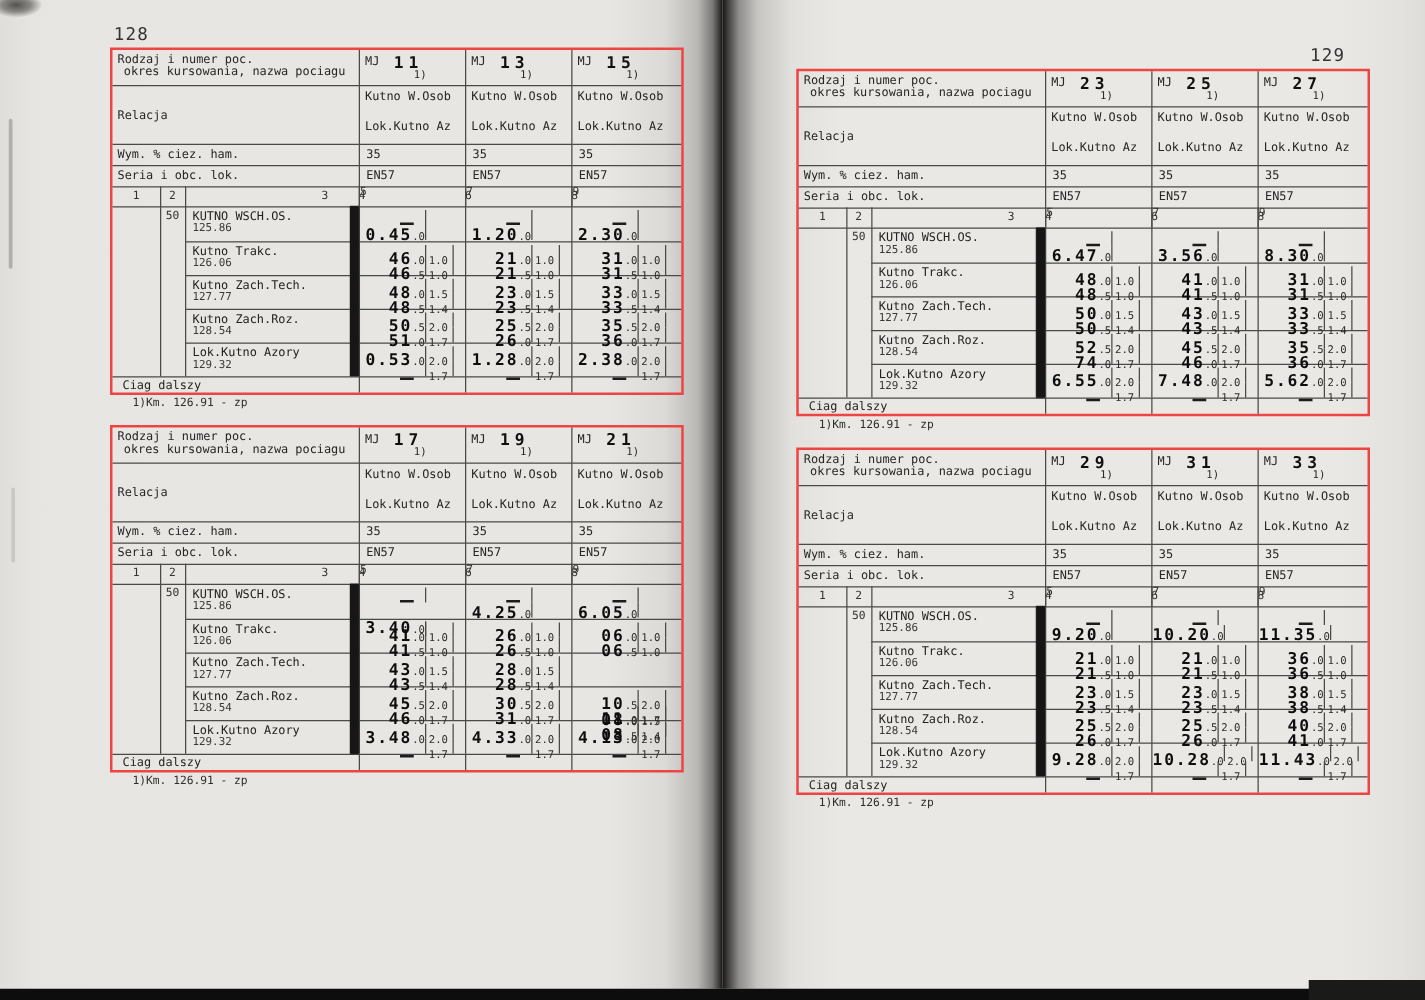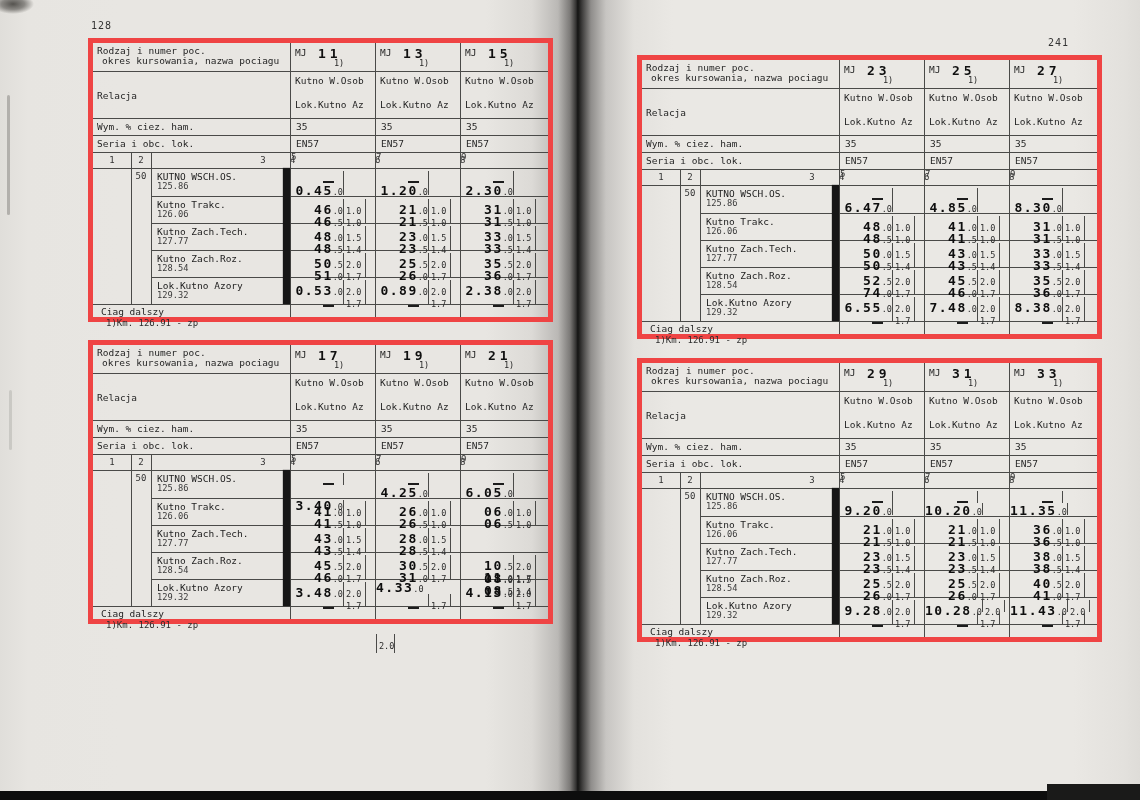--- a/index.html
+++ b/index.html
@@ -10,22 +10,22 @@
   #page-left{left:0;width:578px;
     background:linear-gradient(90deg,#e0ded a 0px,#e7e5e1 28px,#e8e6e2 120px,#e8e6e2 486px,#dcdad6 532px,#bab8b5 558px,#7b7977 570px,#343332 576px,#101010 578px);
     background:linear-gradient(90deg,#e0deda 0px,#e7e5e1 28px,#e8e6e2 120px,#e8e6e2 486px,#dcdad6 532px,#bab8b5 558px,#7b7977 570px,#343332 576px,#101010 578px);}
   #page-right{left:578px;width:562px;
     background:linear-gradient(90deg,#151514 0px,#3d3c3b 4px,#8f8d8b 13px,#c7c5c2 28px,#e3e1dd 56px,#eae8e4 95px,#eae8e4 495px,#e3e1dd 545px,#deDCd8 562px);
     background:linear-gradient(90deg,#151514 0px,#3d3c3b 4px,#8f8d8b 13px,#c7c5c2 28px,#e3e1dd 56px,#eae8e4 95px,#eae8e4 495px,#e3e1dd 545px,#dedcd8 562px);}
   #bottom-bar{position:absolute;left:0;top:791px;width:1140px;height:9px;background:#0d0d0d;}
   #bottom-bar-right{position:absolute;left:1047px;top:784px;width:93px;height:16px;background:#1a1a19;}
   #corner-smudge{position:absolute;left:-8px;top:-6px;width:42px;height:20px;
     background:radial-gradient(closest-side,#55534f 0%,#8a8884 55%,rgba(138,136,132,0) 100%);}
-  .page-num{position:absolute;font-size:10px;letter-spacing:1px;color:#333;}
-  .tbl{position:absolute;width:455px;height:274px;border:5px solid #ef4444;}
+  .page-num{position:absolute;font-size:14px;letter-spacing:1px;color:#333;}
+  .tbl{position:absolute;width:455px;height:274px;border:2px solid #ef4444;}
   .hline,.vline,.tick{position:absolute;background:#4a4a48;}
   .hline{height:1px;}
   .vline{width:1px;}
   .trackbar{position:absolute;width:7px;background:#161616;box-shadow:0 0 1px #161616;}
   .lbl{position:absolute;font-size:9.5px;line-height:10px;white-space:pre;color:#262626;}
   .sm{font-size:8.5px;}
   .kmtxt{position:absolute;font-size:8.7px;color:#3a3a3a;white-space:pre;}
   .stname{position:absolute;font-size:9.5px;white-space:pre;color:#222;}
   .cnum{position:absolute;font-size:9px;color:#333;text-align:center;}
   .trainno{position:absolute;font-size:13px;font-weight:bold;letter-spacing:4px;color:#101010;}
@@ -43,21 +43,21 @@
 </head>
 <body>
 
 <div id="scan">
   <div class="page" id="page-left"></div>
   <div class="page" id="page-right"></div>
   <div id="corner-smudge"></div>
   <div class="streak" style="left:7px;top:95px;height:120px;"></div>
   <div class="streak" style="left:9px;top:390px;height:60px;opacity:.5;"></div>
   <div class="page-num" style="left:91px;top:20px;">128</div>
-  <div class="page-num" style="left:1048px;top:37px;">241</div>
+  <div class="page-num" style="left:1048px;top:37px;">129</div>
   <div id="tables-mount">
       <div class="tbl" style="left: 88px; top: 38px;">
         <div class="hline" style="left: 0px; top: 28px; width: 455px;"></div>
         <div class="hline" style="left: 0px; top: 75px; width: 455px;"></div>
         <div class="hline" style="left: 0px; top: 92px; width: 455px;"></div>
         <div class="hline" style="left: 0px; top: 109px; width: 455px;"></div>
         <div class="hline" style="left: 0px; top: 125px; width: 455px;"></div>
         <div class="hline" style="left: 0px; top: 261px; width: 455px;"></div>
         <div class="hline" style="left: 58px; top: 153px; width: 397px;"></div>
         <div class="hline" style="left: 58px; top: 180px; width: 397px;"></div>
@@ -330,21 +330,21 @@
           <div class="tline" style="margin-top: 0px;">
             <div class="tbox">
               <span class="dash"></span>
             </div>
             <div class="fbox rb"><span class="smt">1.7</span></div>
           </div>
         </div>
         <div class="tcell" style="left: 283px; top: 235px; width: 84px; height: 26px;">
           <div class="tline" style="margin-top: 2px;">
             <div class="tbox">
-              <span class="bigt">0.89</span>
+              <span class="bigt">1.28</span>
               <span class="smt">.0</span>
             </div>
             <div class="fbox rb"><span class="smt">2.0</span></div>
           </div>
           <div class="tline" style="margin-top: 0px;">
             <div class="tbox">
               <span class="dash"></span>
             </div>
             <div class="fbox rb"><span class="smt">1.7</span></div>
           </div>
@@ -643,21 +643,21 @@
             <div class="fbox rb"><span class="smt">2.0</span></div>
           </div>
           <div class="tline" style="margin-top: 0px;">
             <div class="tbox">
               <span class="dash"></span>
             </div>
             <div class="fbox rb"><span class="smt">1.7</span></div>
           </div>
         </div>
         <div class="tcell" style="left: 283px; top: 235px; width: 84px; height: 26px;">
-          <div class="tline" style="margin-top: 2px; flex-direction: column;">
+          <div class="tline" style="margin-top: 2px;">
             <div class="tbox">
               <span class="bigt">4.33</span>
               <span class="smt">.0</span>
             </div>
             <div class="fbox rb"><span class="smt">2.0</span></div>
           </div>
           <div class="tline" style="margin-top: 0px;">
             <div class="tbox">
               <span class="dash"></span>
             </div>
@@ -769,21 +769,21 @@
         </div>
         <div class="tcell" style="left: 283px; top: 126px; width: 84px; height: 27px;">
           <div class="tline" style="margin-top: 2px;">
             <div class="tbox">
               <span class="dash"></span>
             </div>
             <div class="fbox"></div>
           </div>
           <div class="tline" style="margin-top: 0px;">
             <div class="tbox">
-              <span class="bigt">4.85</span>
+              <span class="bigt">3.56</span>
               <span class="smt">.0</span>
             </div>
             <div class="fbox"></div>
           </div>
         </div>
         <div class="tcell" style="left: 368px; top: 126px; width: 87px; height: 27px;">
           <div class="tline" style="margin-top: 2px;">
             <div class="tbox">
               <span class="dash"></span>
             </div>
@@ -975,21 +975,21 @@
           <div class="tline" style="margin-top: 0px;">
             <div class="tbox">
               <span class="dash"></span>
             </div>
             <div class="fbox rb"><span class="smt">1.7</span></div>
           </div>
         </div>
         <div class="tcell" style="left: 368px; top: 235px; width: 87px; height: 26px;">
           <div class="tline" style="margin-top: 2px;">
             <div class="tbox">
-              <span class="bigt">8.38</span>
+              <span class="bigt">5.62</span>
               <span class="smt">.0</span>
             </div>
             <div class="fbox rb"><span class="smt">2.0</span></div>
           </div>
           <div class="tline" style="margin-top: 0px;">
             <div class="tbox">
               <span class="dash"></span>
             </div>
             <div class="fbox rb"><span class="smt">1.7</span></div>
           </div>

